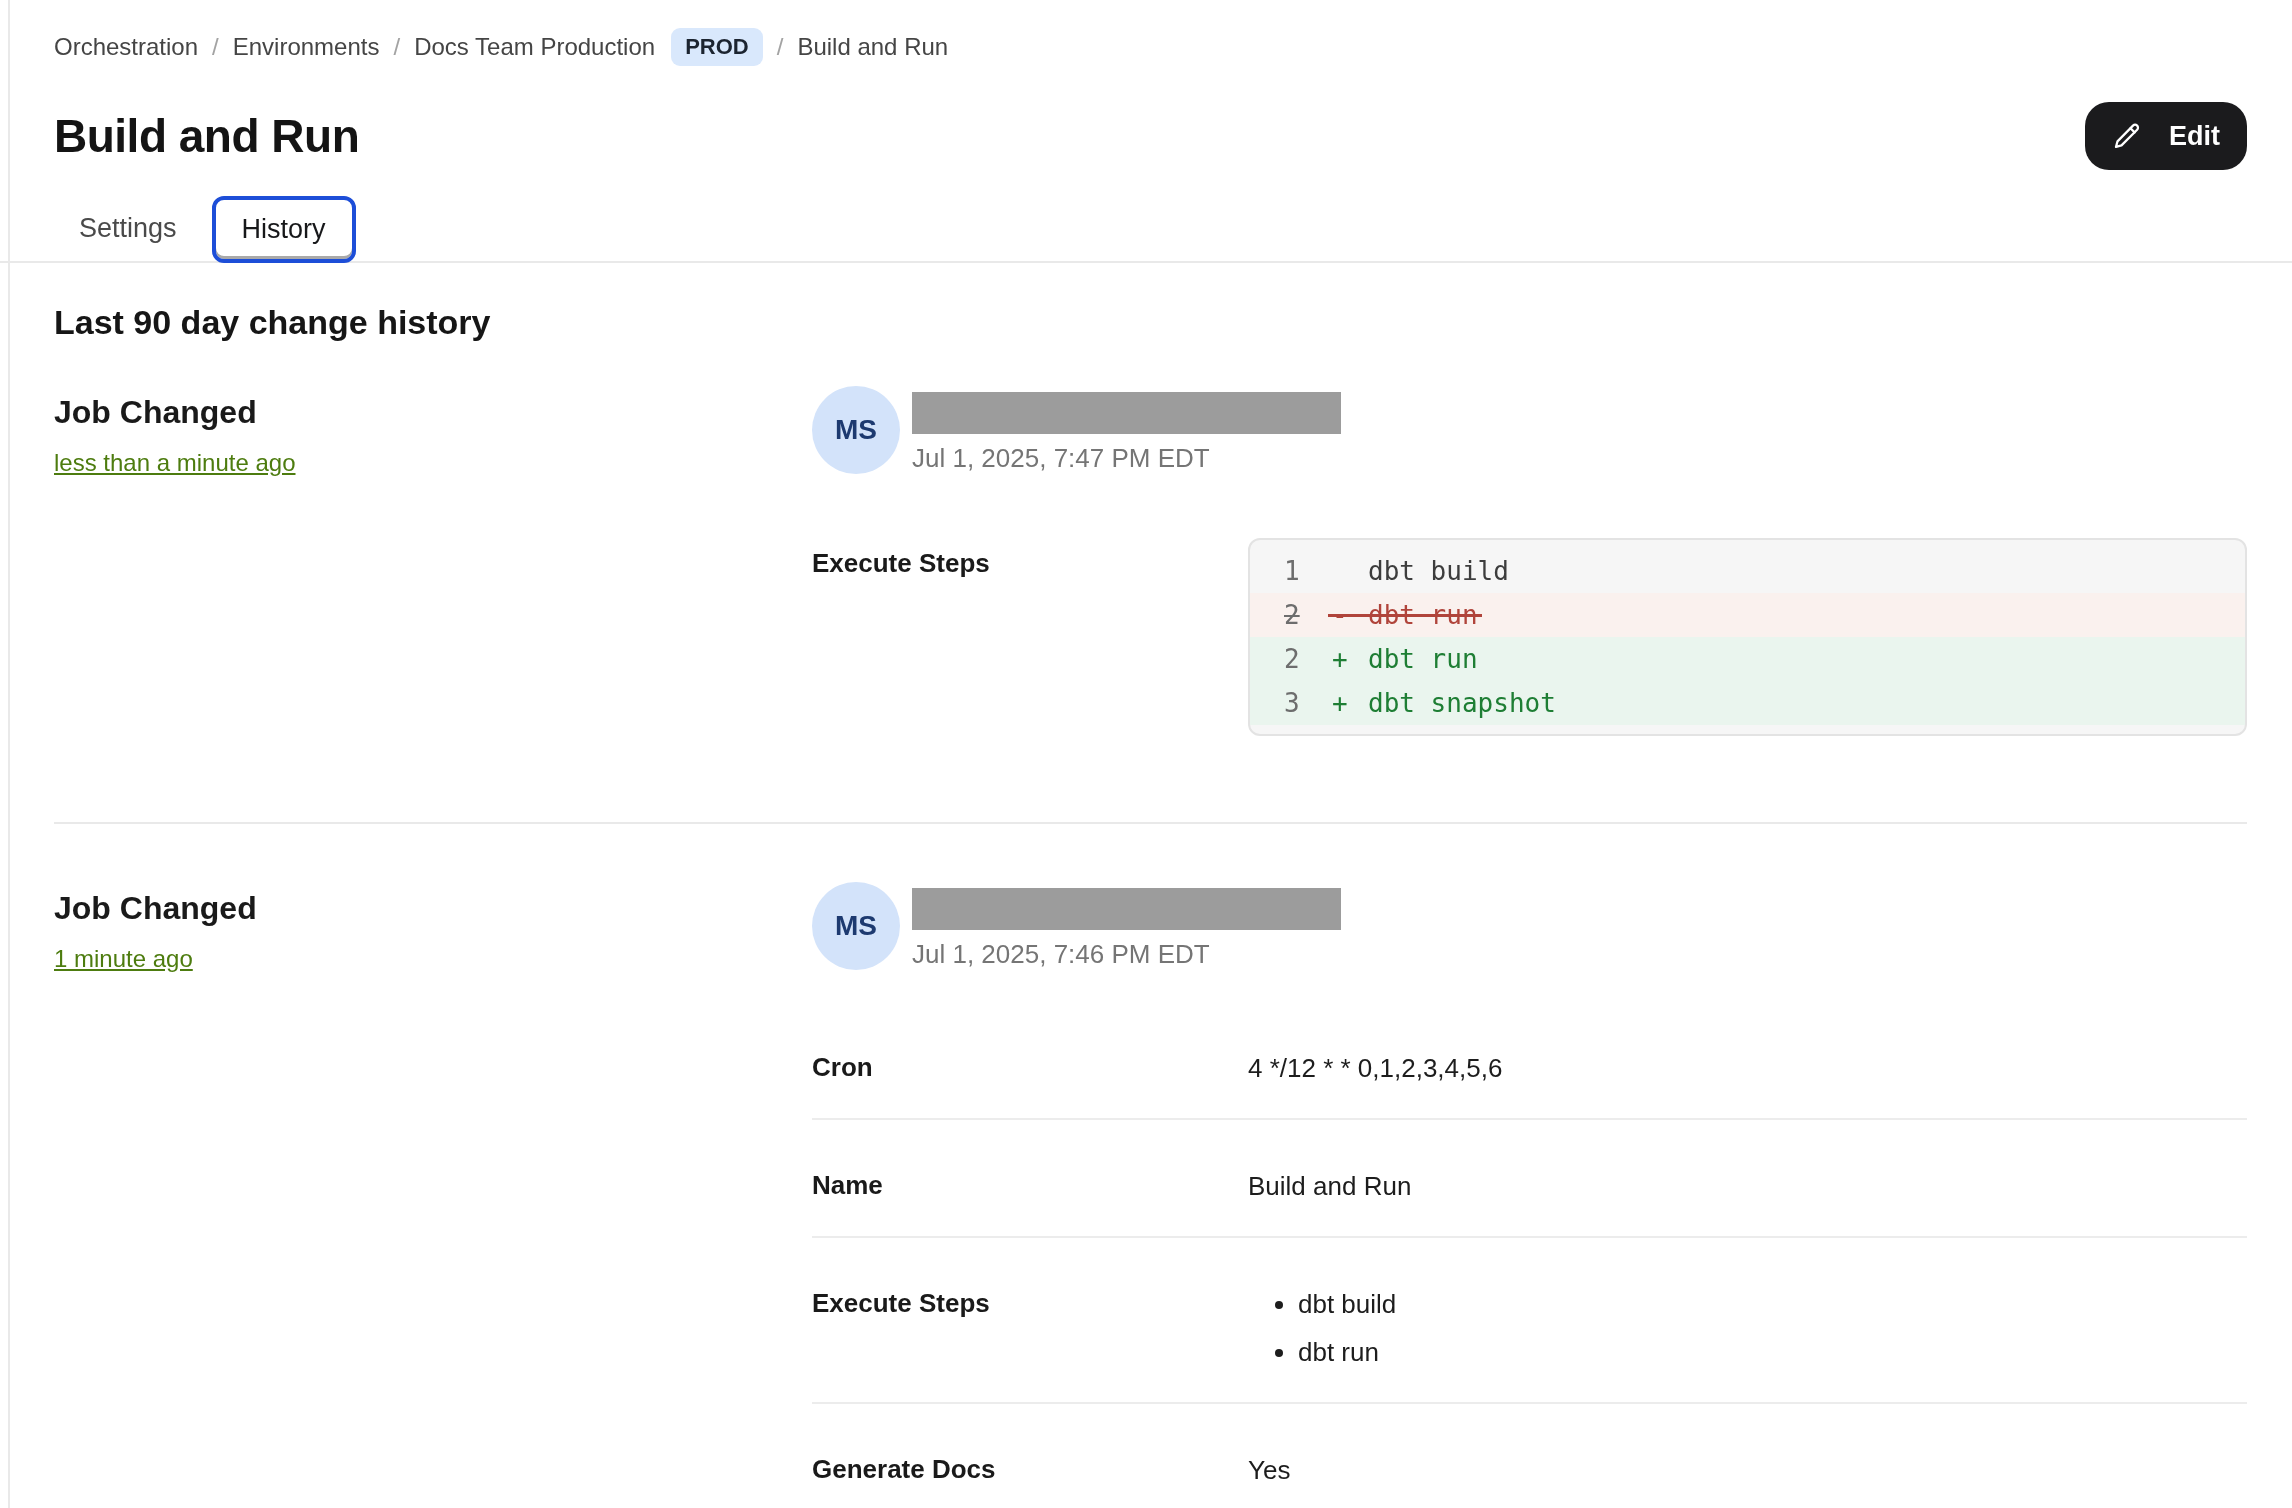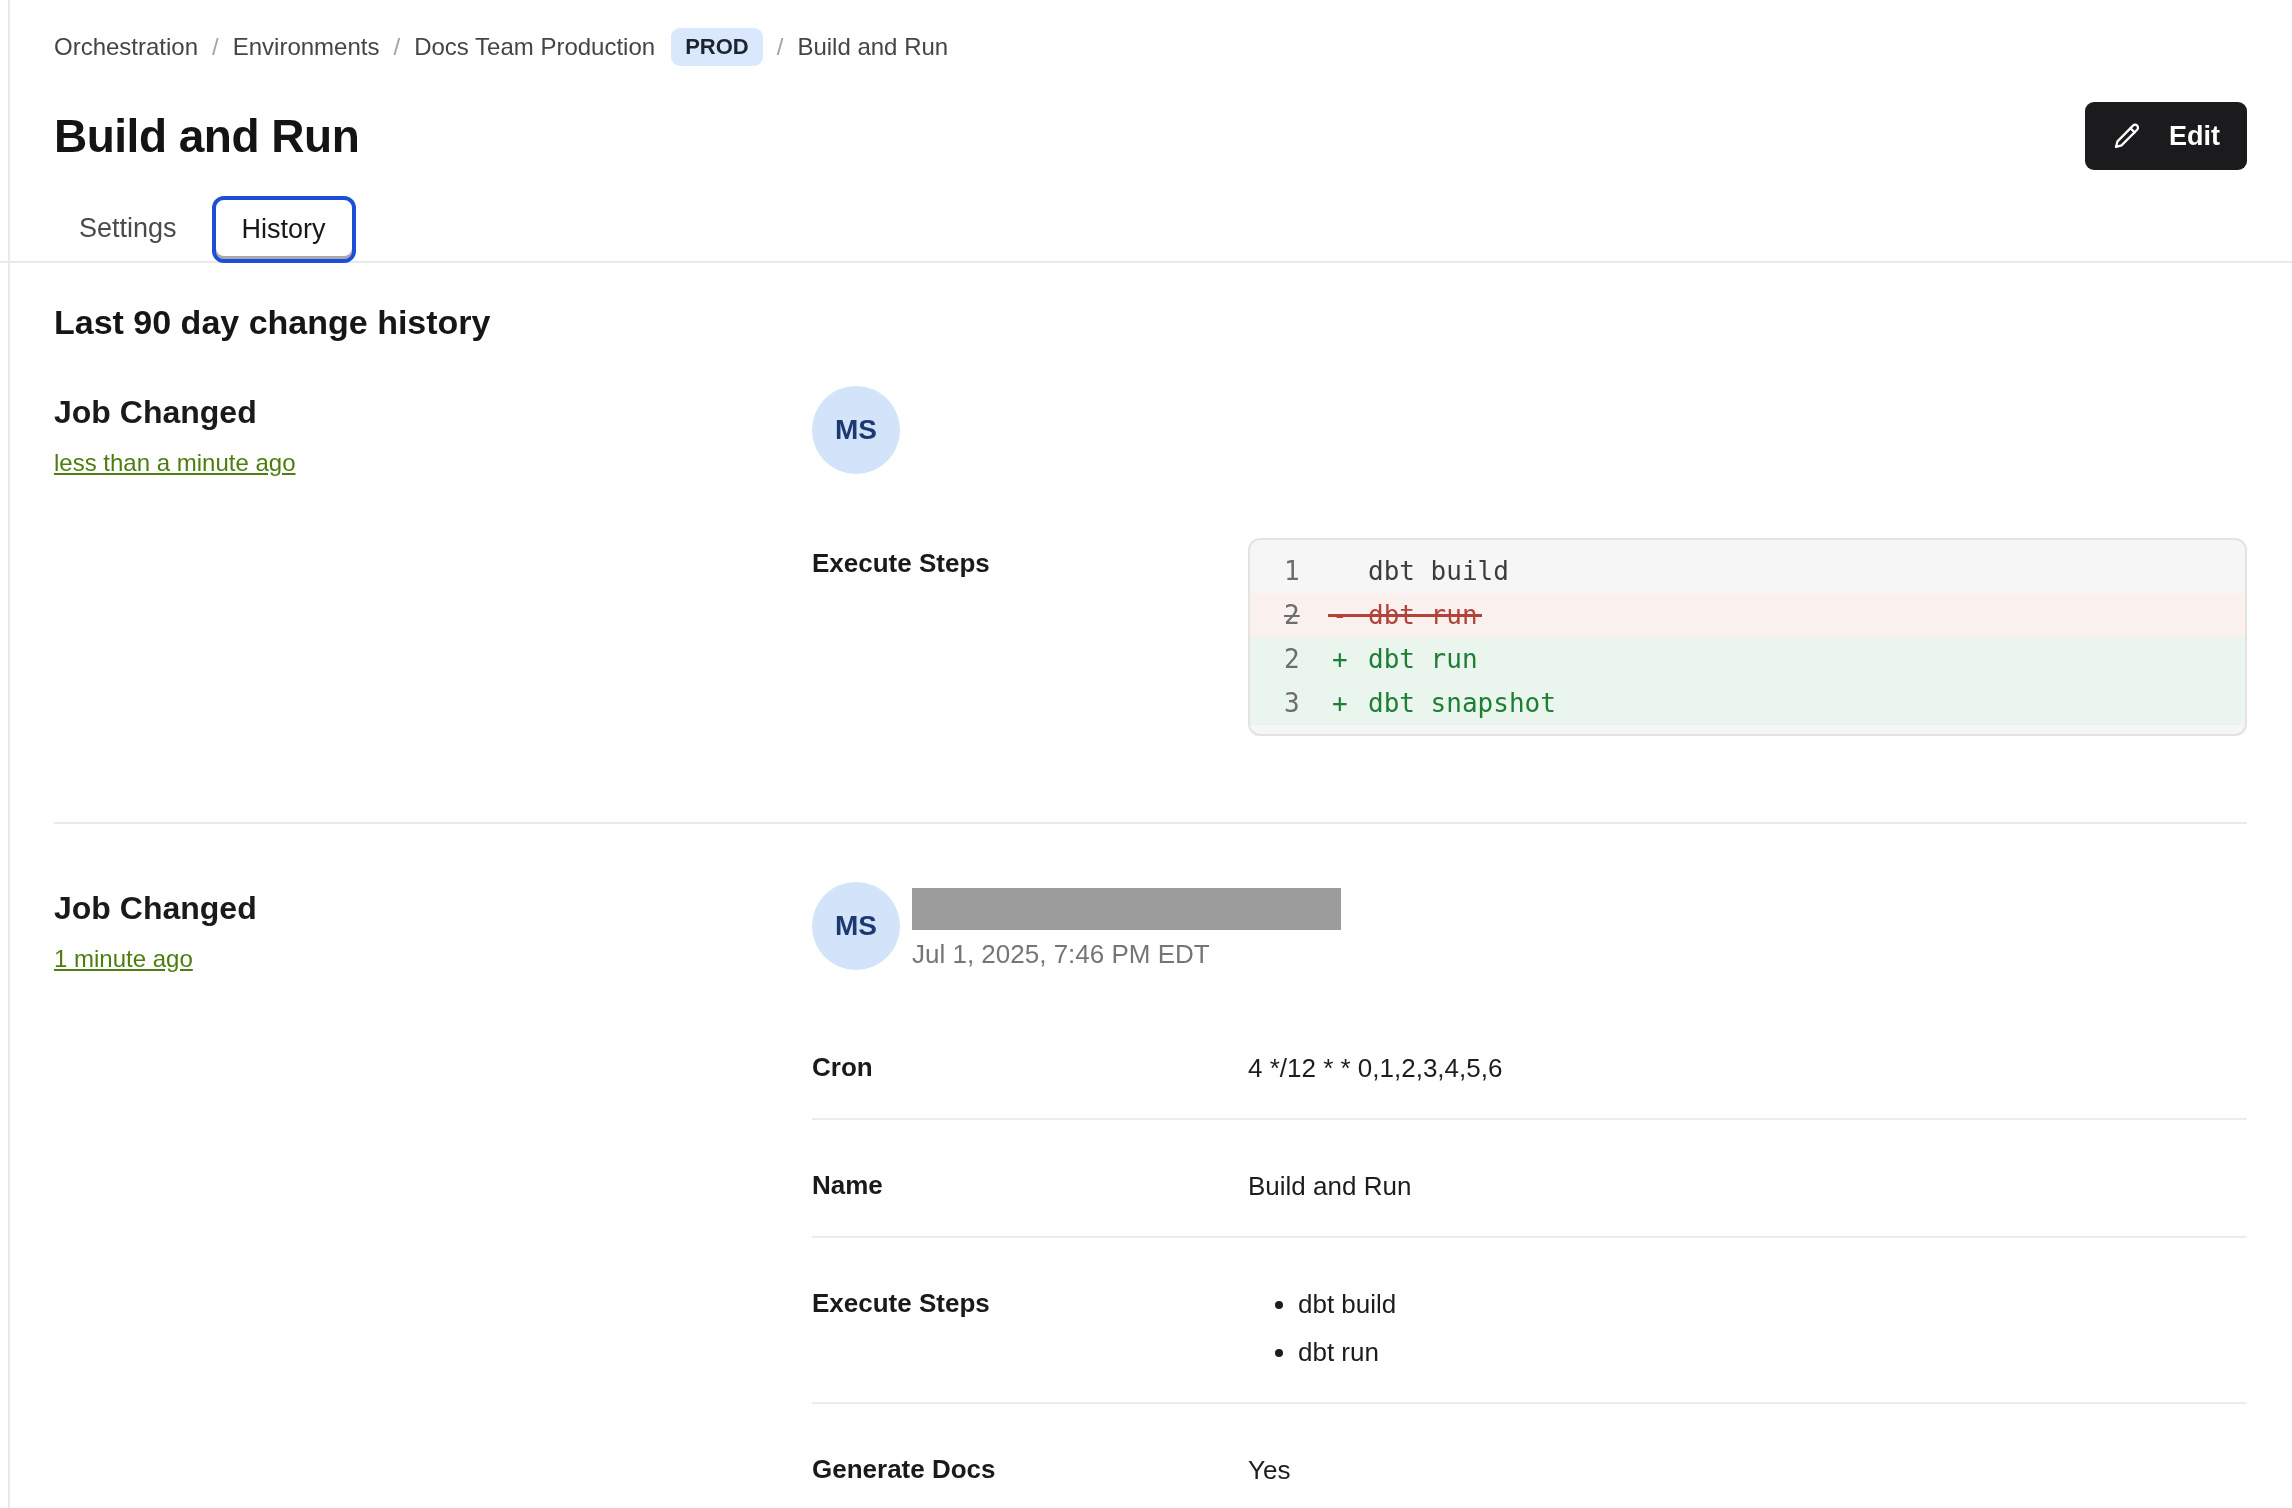--- a/index.html
+++ b/index.html
@@ -26,21 +26,21 @@
     background:#d9e8fc; color:#1c2430; font-weight:600; font-size:22px;
     padding:6px 14px; border-radius:9px; margin-left:2px;
   }
 
   
   .title-row { margin-top:36px; display:flex; align-items:center; justify-content:space-between; }
   .page-title { font-size:46px; font-weight:700; letter-spacing:-0.5px; color:#141414; }
   .edit-btn {
     display:flex; align-items:center; gap:27px;
     background:#1b1b1d; color:#ffffff; border:none; cursor:pointer;
-    height:68px; padding:0 27px; border-radius:9px;
+    height:68px; padding:0 27px; border-radius:24px;
     font-family:"Liberation Sans", sans-serif; font-size:27px; font-weight:600;
   }
   .edit-btn svg { display:block; }
 
   
   .tabbar {
     margin:26px -45px 0 -54px; padding:0 65px 0 54px;
     display:flex; align-items:flex-end; gap:10px;
     border-bottom:2px solid #e9e9e9;
   }
@@ -157,20 +157,24 @@
   <section class="entry entry-1">
     <div class="entry-left">
       <h3 class="entry-title">Job Changed</h3>
       <div class="time-ago">less than a minute ago</div>
     </div>
     <div class="entry-right">
       <div class="user-row">
         <div class="avatar">
           <span>MS</span>
         </div>
+        <div class="user-meta">
+          <div class="redact-bar"></div>
+          <div class="timestamp">Jul 1, 2025, 7:47 PM EDT</div>
+        </div>
       </div>
       <div class="change-row">
         <div class="change-label">Execute Steps</div>
         <div class="diff">
           <div class="diff-row neutral">
             <span class="ln">1</span>
             <span class="strike-wrap">
                 <span class="sign"></span>
                 <span class="code">dbt build</span>
               </span>

